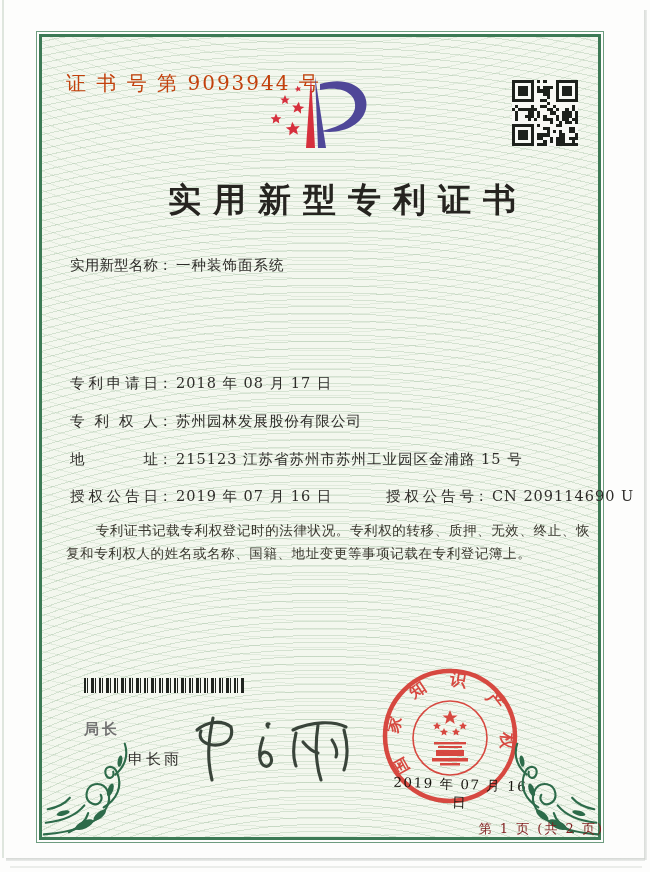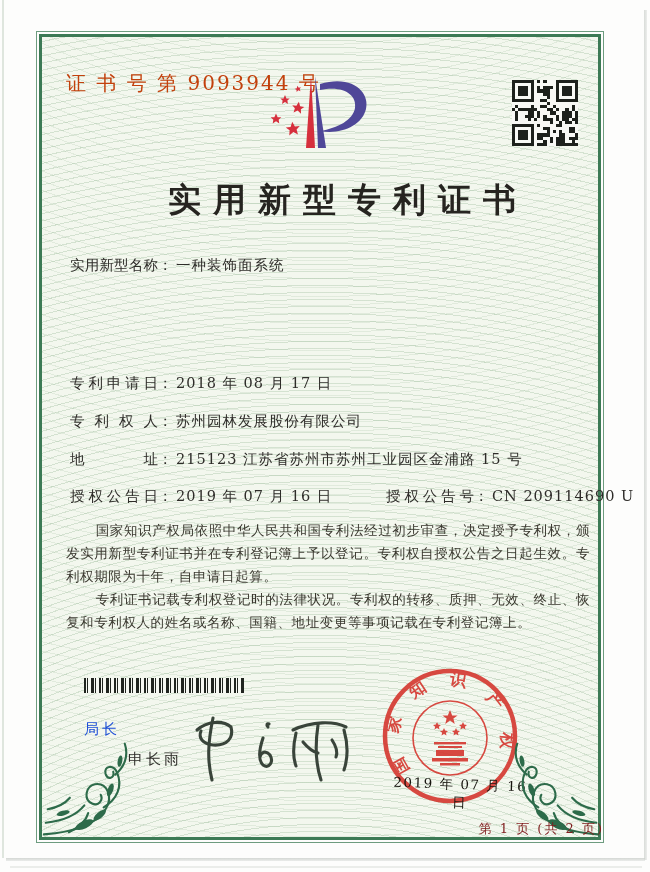--- a/index.html
+++ b/index.html
@@ -50,21 +50,21 @@
 
   .barcode{
     position:absolute;left:84px;top:678px;width:160px;height:15px;
     background:repeating-linear-gradient(90deg,
       #20241f 0 2px,#f6f8f2 2px 3px,
       #20241f 3px 4px,#f6f8f2 4px 7px,
       #20241f 7px 10px,#f6f8f2 10px 11px,
       #20241f 11px 12px,#f6f8f2 12px 15px);
   }
 
-  .sign-title{position:absolute;left:84px;top:720px;font-size:15px;letter-spacing:3px;font-family:"DejaVu Sans","Liberation Sans",sans-serif;color:#1d4ed8;}
+  .sign-title{position:absolute;left:84px;top:720px;font-size:15px;letter-spacing:3px;font-family:"DejaVu Sans","Liberation Sans",sans-serif;color:#737373;font-weight:bold;}
   .sign-name{position:absolute;left:84px;top:750px;font-size:15px;letter-spacing:3px;font-family:"DejaVu Sans","Liberation Sans",sans-serif;color:#2f2d2a;margin-left:44px;}
   .signature-svg{position:absolute;left:175px;top:700px;}
 
   .seal-svg{position:absolute;left:378px;top:664px;}
   .seal-date{
     position:absolute;left:390px;top:776px;width:140px;text-align:center;
     font-size:13.5px;letter-spacing:1.5px;color:#17150f;transform:rotate(2deg);
   }
 
   .footer{position:absolute;left:36px;top:820px;width:568px;text-align:right;font-size:13px;letter-spacing:2px;color:#7f1d1d;}
@@ -259,21 +259,20 @@
     <span class="flabel">地址</span><span class="fcolon">：</span><span class="fvalue">215123 江苏省苏州市苏州工业园区金浦路 15 号</span>
   </div>
   <div class="field-row" style="top:487px">
     <span class="flabel">授权公告日</span><span class="fcolon">：</span><span class="fvalue">2019 年 07 月 16 日</span>
     <span class="pair2">
       <span class="flabel">授权公告号</span><span class="fcolon">：</span><span class="fvalue">CN 209114690 U</span>
     </span>
   </div>
 
   <div class="paragraphs">
-    <p>国家知识产权局依照中华人民共和国专利法经过初步审查，决定授予专利权，颁发实用新型专利证书并在专利登记簿上予以登记。专利权自授权公告之日起生效。专利权期限为十年，自申请日起算。</p>
     <p>专利证书记载专利权登记时的法律状况。专利权的转移、质押、无效、终止、恢复和专利权人的姓名或名称、国籍、地址变更等事项记载在专利登记簿上。</p>
   </div>
 
   <div class="barcode"></div>
 
   <div class="sign-title">局长</div>
   <div class="sign-name">申长雨</div>
   <div class="signature-svg">
     <svg width="185" height="90" viewBox="0 0 185 90">
       <g fill="none" stroke="#39443a" stroke-width="3.1" stroke-linecap="round" stroke-linejoin="round">

